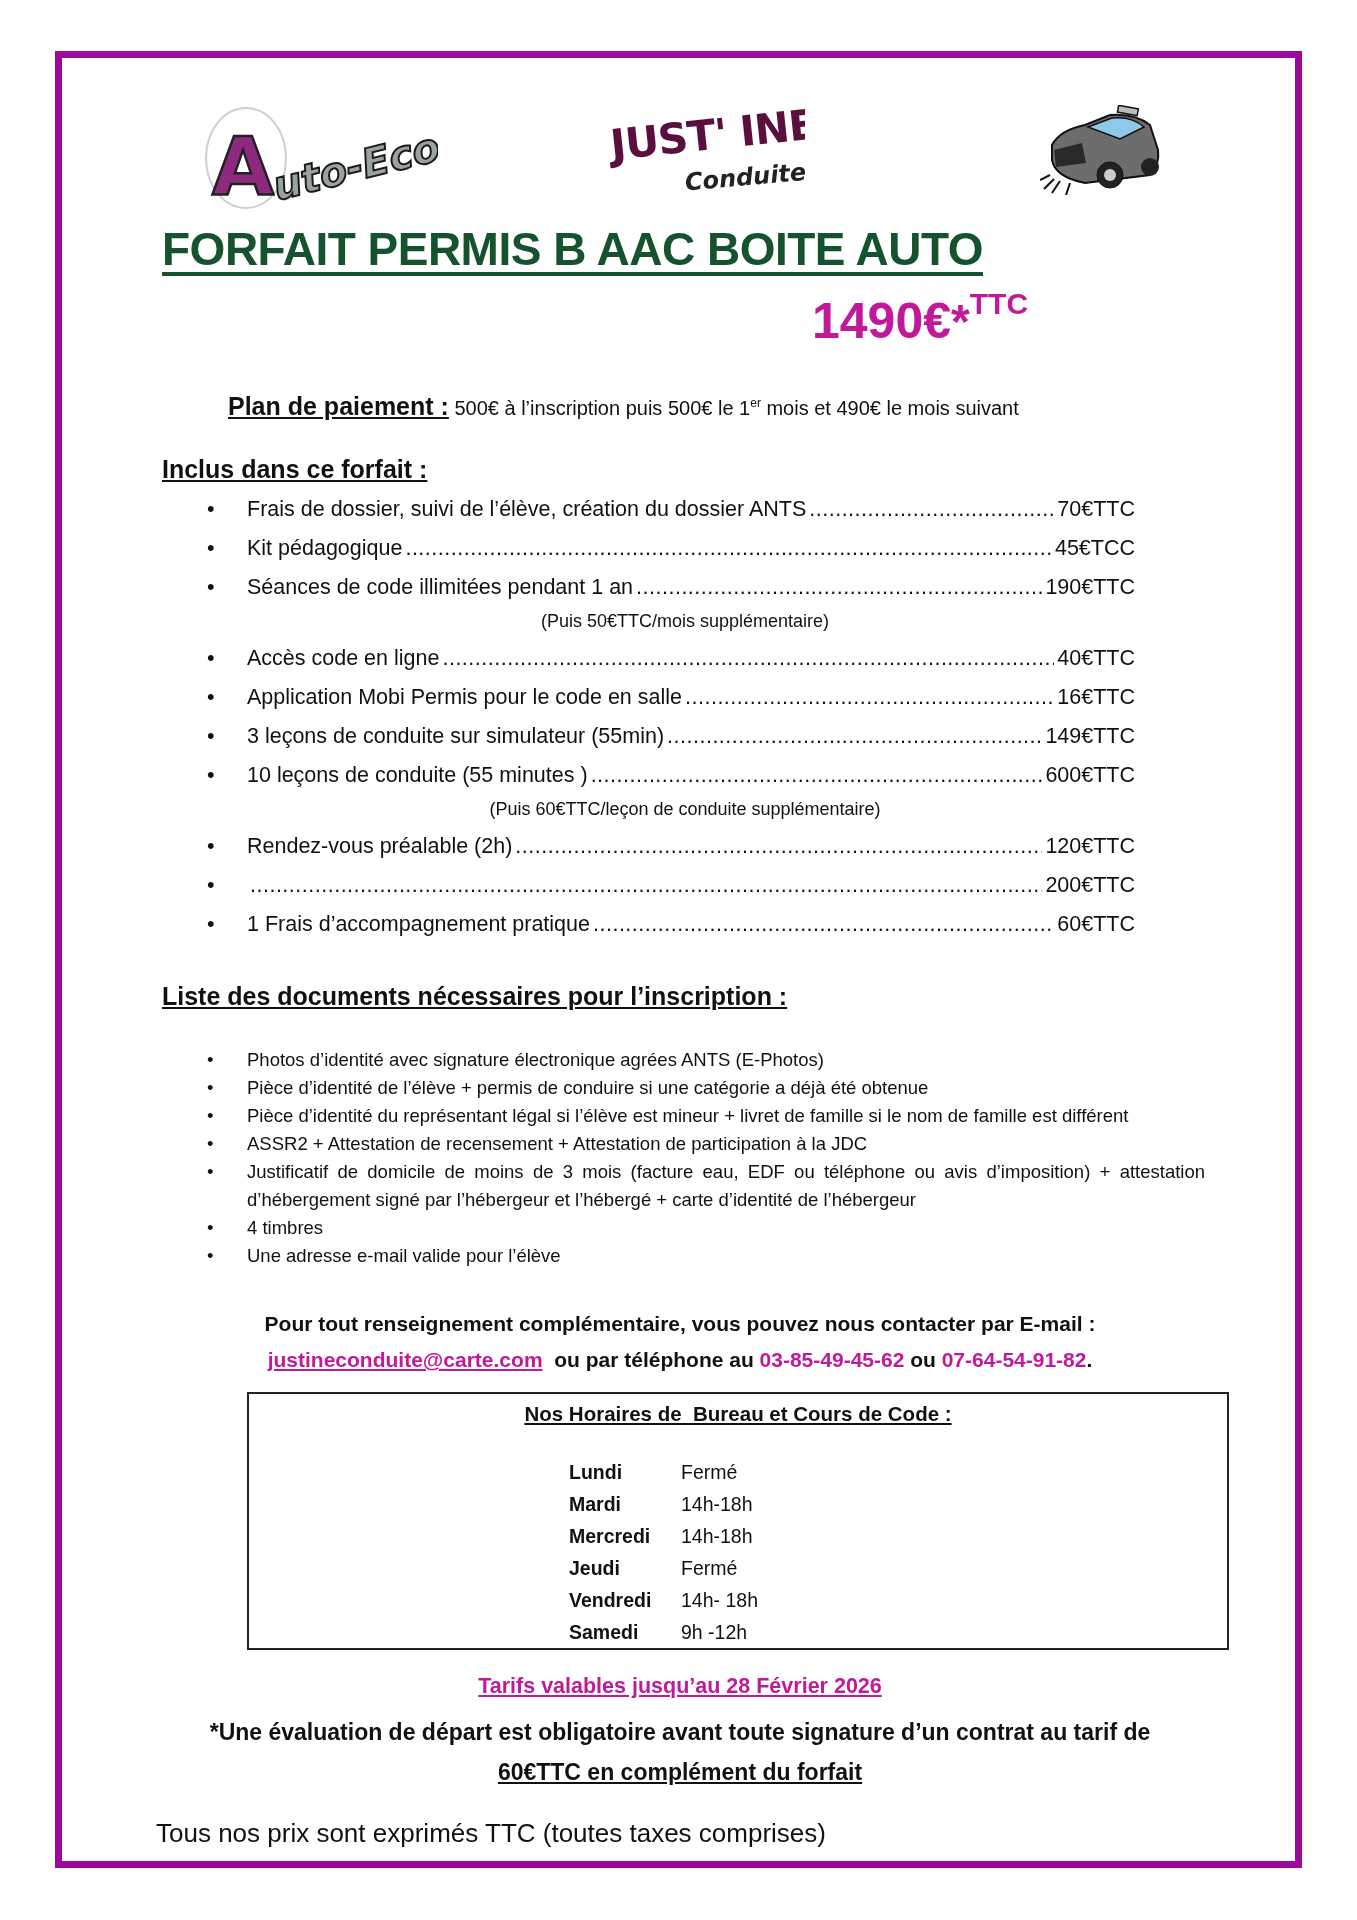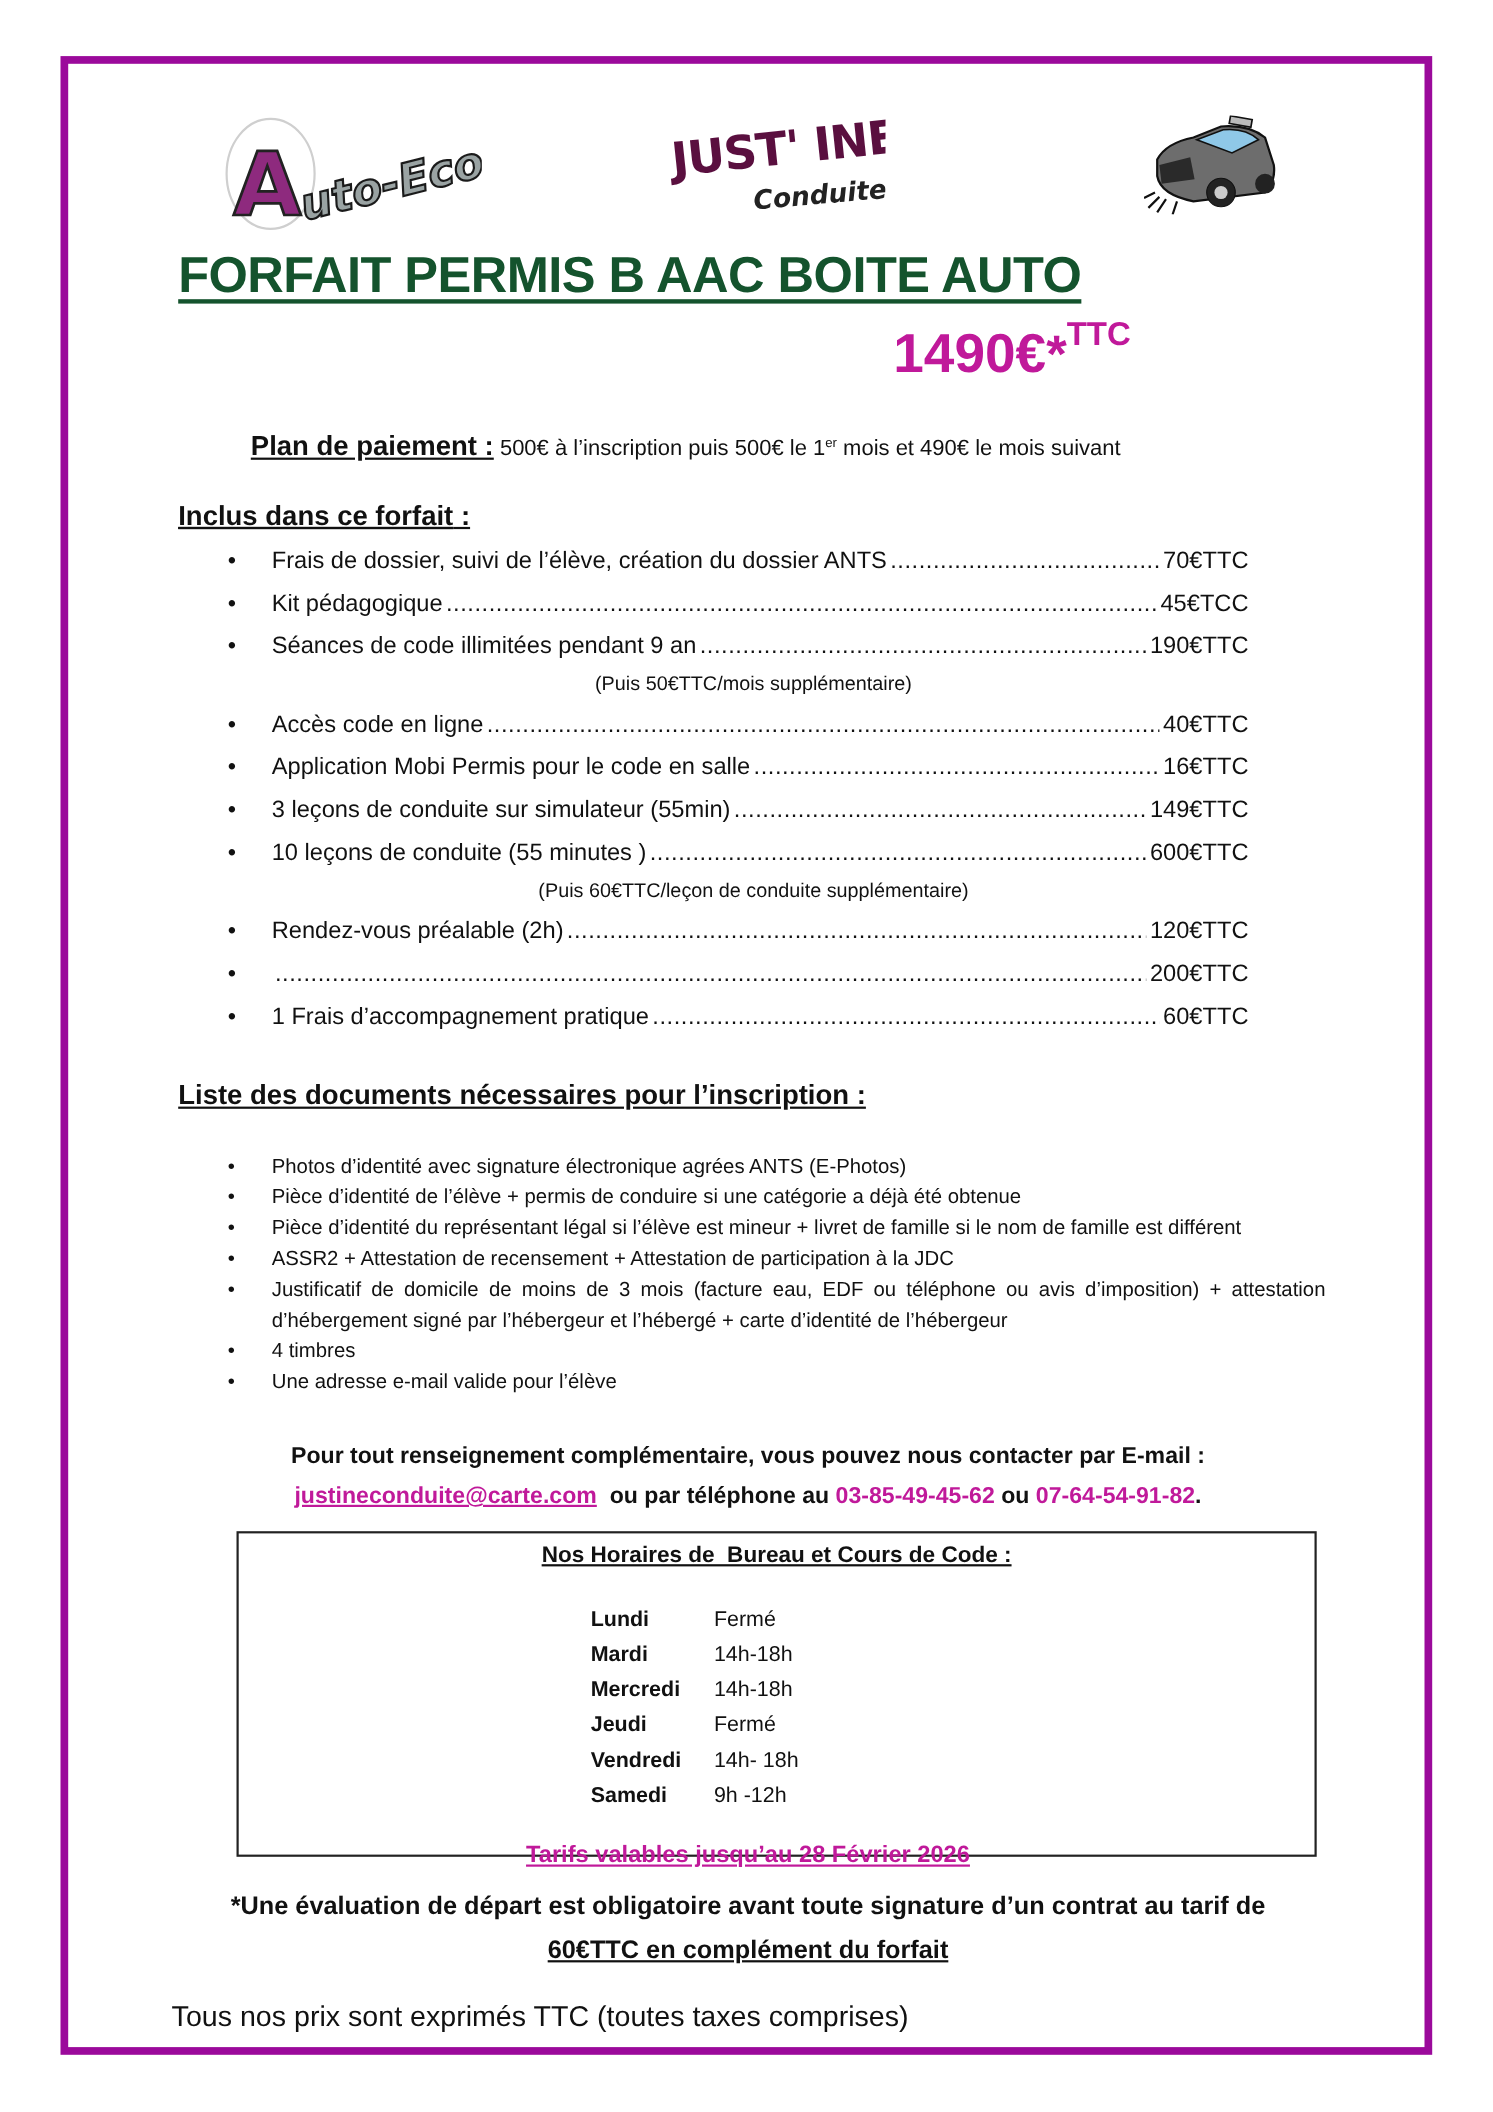--- a/index.html
+++ b/index.html
@@ -40,21 +40,21 @@
 
   .docs { left: 205px; top: 1046px; width: 1000px; font-size: 18.5px; line-height: 28px; }
   .doc { display: flex; }
   .doc .bullet { width: 40px; flex: none; padding-left: 2px; }
   .doc .txt { flex: 1; text-align: justify; }
 
   .contact { left: 150px; top: 1306px; width: 1060px; text-align: center; font-size: 21px; font-weight: bold; line-height: 36px; }
   .contact .mag { color: #c0199a; }
   .contact .email { color: #c0199a; text-decoration: underline; }
 
-  .hours-box { left: 215px; top: 1392px; width: 982px; height: 296px; border: 2px solid #222; box-sizing: border-box; }
+  .hours-box { left: 247px; top: 1392px; width: 982px; height: 258px; border: 2px solid #222; box-sizing: border-box; }
   .hours-title { position: absolute; left: 0; right: 0; top: 8px; text-align: center; font-size: 20.5px; font-weight: bold; text-decoration: underline; }
   .hours-rows { position: absolute; left: 320px; top: 62px; font-size: 19.5px; }
   .hrow { height: 32px; line-height: 32px; display: flex; }
   .hrow .day { width: 112px; font-weight: bold; }
 
   .validity { left: 150px; top: 1674px; width: 1060px; text-align: center; font-size: 21.5px; font-weight: bold; color: #c0199a; text-decoration: underline; }
   .eval { left: 150px; top: 1712px; width: 1060px; text-align: center; font-size: 23px; font-weight: bold; line-height: 40px; }
   .eval .ul { text-decoration: underline; }
   .footnote { left: 156px; top: 1818px; font-size: 26px; white-space: nowrap; }
 </style>
@@ -110,21 +110,21 @@
       <span class="amt">70€TTC</span>
     </div>
     <div class="item">
       <span class="bullet">•</span>
       <span class="lbl">Kit pédagogique </span>
       <span class="dots">............................................................................................................................................................................................................................................................................................................</span>
       <span class="amt">45€TCC</span>
     </div>
     <div class="item">
       <span class="bullet">•</span>
-      <span class="lbl">Séances de code illimitées pendant 9 an </span>
+      <span class="lbl">Séances de code illimitées pendant 1 an </span>
       <span class="dots">............................................................................................................................................................................................................................................................................................................</span>
       <span class="amt">190€TTC</span>
     </div>
     <div class="note">(Puis 50€TTC/mois supplémentaire)</div>
     <div class="item">
       <span class="bullet">•</span>
       <span class="lbl">Accès code en ligne </span>
       <span class="dots">............................................................................................................................................................................................................................................................................................................</span>
       <span class="amt">40€TTC</span>
     </div>

